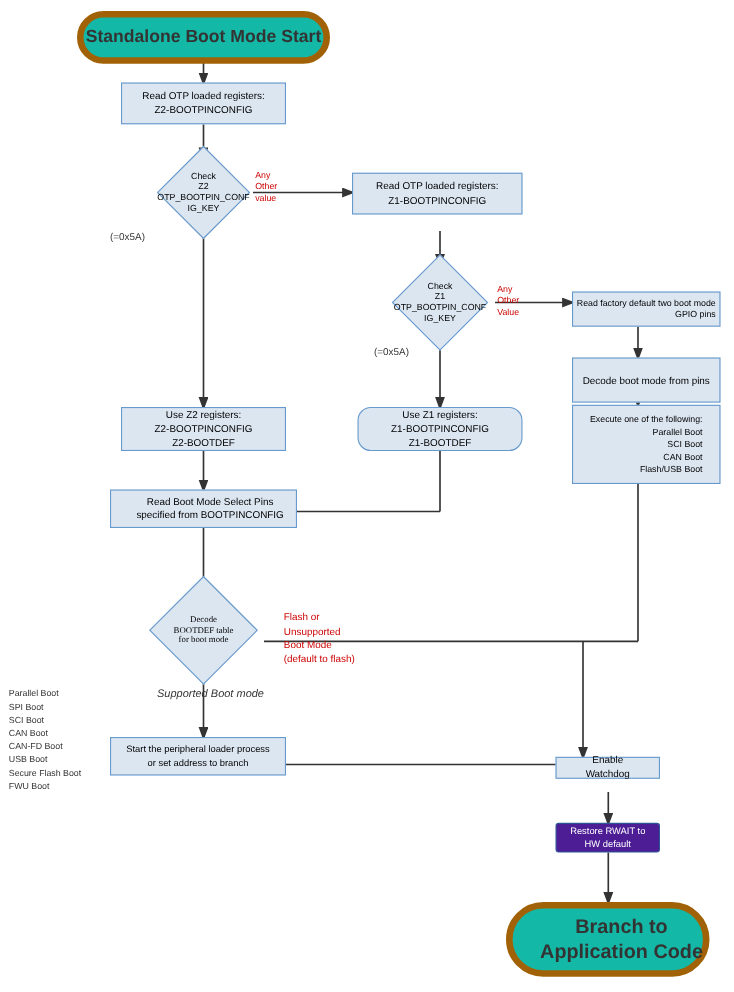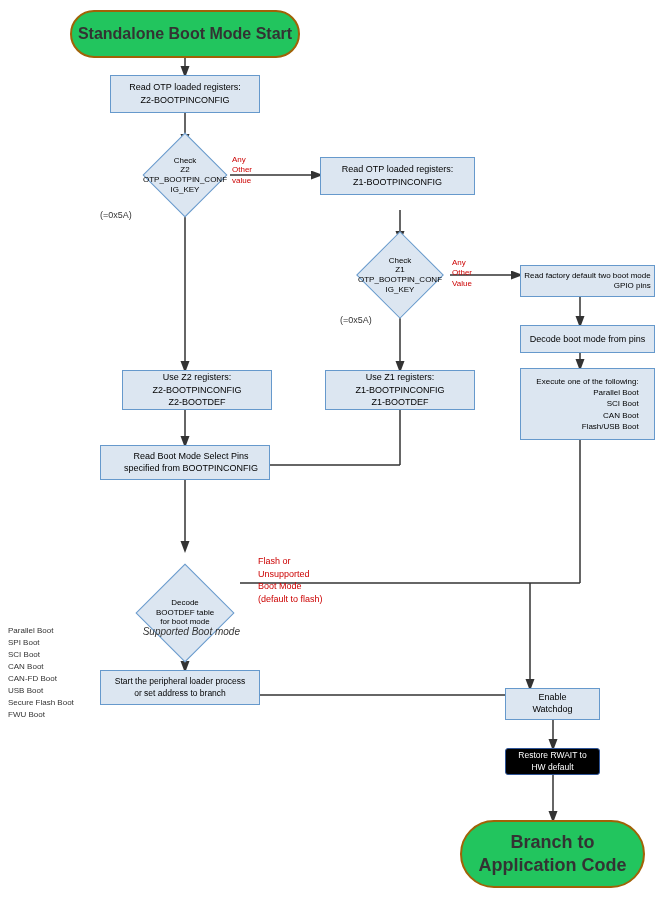--- a/index.html
+++ b/index.html
@@ -40,26 +40,26 @@
       background: #dce6f1;
     }
     .diamond-text {
       position: absolute;
       text-align: center;
       font-size: 9px;
       line-height: 1.3;
       z-index: 2;
     }
     .green-rounded {
-      background: #22c55e;
-      border: 2px solid #a16207;
+      background: #14b8a6;
+      border: 6px solid #a16207;
       border-radius: 40px;
     }
     .blue-rect {
-      background: #000000;
+      background: #4c1d95;
       border: 1.5px solid #2f5496;
       color: white;
     }
     
     .svg-overlay {
       position: absolute;
       top: 0; left: 0;
       width: 667px;
       height: 902px;
       pointer-events: none;
@@ -159,50 +159,50 @@
 Other
 Value</div>
 
   <div style="position:absolute; left:340px; top:315px; font-size:9px; color:#333;">(=0x5A)</div>
 
   <div class="shape rect" style="left:520px; top:265px; width:135px; height:32px;text-align:right;">
     <span style="font-size:8px; line-height:1.3; white-space:pre-line; padding:3px;">Read factory default two boot mode
 GPIO pins</span>
   </div>
 
-  <div class="shape rect" style="left:520px; top:325px; width:135px; height:28px;">
+  <div class="shape rect" style="left:520px; top:325px; width:135px; height:41px;">
     <span style="font-size:9px;">Decode boot mode from pins</span>
   </div>
 
   <div class="shape rect" style="left:520px; top:368px; width:135px; height:72px;">
     <span style="font-size:8px; line-height:1.4; white-space:pre-line; padding:4px;text-align:right;">Execute one of the following:
 Parallel Boot
 SCI Boot
 CAN Boot
 Flash/USB Boot</span>
   </div>
 
-  <div class="shape rect" style="left:110px; top:370px; width:150px; height:40px;margin-left:12px;">
+  <div class="shape rect" style="left:110px; top:370px; width:150px; height:40px;">
     <span style="font-size:9px; line-height:1.4; white-space:pre-line; padding:4px;">Use Z2 registers:
 Z2-BOOTPINCONFIG
 Z2-BOOTDEF</span>
   </div>
 
-  <div class="shape rect" style="left:325px; top:370px; width:150px; height:40px;">
+  <div class="shape rect" style="left:325px; top:370px; width:150px; height:40px;border-radius:12px;">
     <span style="font-size:9px; line-height:1.4; white-space:pre-line; padding:4px;">Use Z1 registers:
 Z1-BOOTPINCONFIG
 Z1-BOOTDEF</span>
   </div>
 
   <div class="shape rect" style="left:100px; top:445px; width:170px; height:35px;">
     <span style="font-size:9px; line-height:1.3; white-space:pre-line; padding:4px;margin-left:12px;">Read Boot Mode Select Pins
 specified from BOOTPINCONFIG</span>
   </div>
 
-  <div class="diamond-container" style="left:140px; top:580px; width:90px; height:65px;">
+  <div class="diamond-container" style="left:140px; top:540px; width:90px; height:65px;font-family:Liberation Serif, serif;">
     <div class="diamond" style="width:70px; height:70px;"></div>
     <div class="diamond-text" style="font-size:8px; line-height:1.2; white-space:pre-line;">Decode
 BOOTDEF table
 for boot mode</div>
   </div>
 
   <div style="position:absolute; left:130px; top:626px; font-size:10px; color:#333; font-weight:normal; text-align:right; width:110px;font-style:italic;">Supported
 Boot mode</div>
 
   <div style="position:absolute; left:258px; top:555px; font-size:9px; color:#c00; line-height:1.4; white-space:pre-line;">Flash or
@@ -217,27 +217,27 @@
 CAN-FD Boot
 USB Boot
 Secure Flash Boot
 FWU Boot</div>
 
   <div class="shape rect" style="left:100px; top:670px; width:160px; height:35px;">
     <span style="font-size:8.5px; line-height:1.3; white-space:pre-line; padding:4px;">Start the peripheral loader process
 or set address to branch</span>
   </div>
 
-  <div class="shape rect" style="left:505px; top:688px; width:95px; height:32px;">
+  <div class="shape rect" style="left:505px; top:688px; width:95px; height:20px;">
     <span style="font-size:9px; line-height:1.3; white-space:pre-line; padding:3px;">Enable
 Watchdog</span>
   </div>
 
   <div class="shape blue-rect" style="left:505px; top:748px; width:95px; height:27px; border-radius:3px;">
     <span style="font-size:8.5px; line-height:1.3; white-space:pre-line;">Restore RWAIT to
 HW default</span>
   </div>
 
-  <div class="shape green-rounded" style="left:460px; top:820px; width:185px; height:68px;">
+  <div class="shape green-rounded" style="left:460px; top:820px; width:185px; height:68px;justify-content:flex-end;">
     <span style="font-size:18px; font-weight:bold; color:#333; white-space:pre-line; text-align:center; line-height:1.3;">Branch to
 Application Code</span>
   </div>
 </div>
 
 </body></html>

